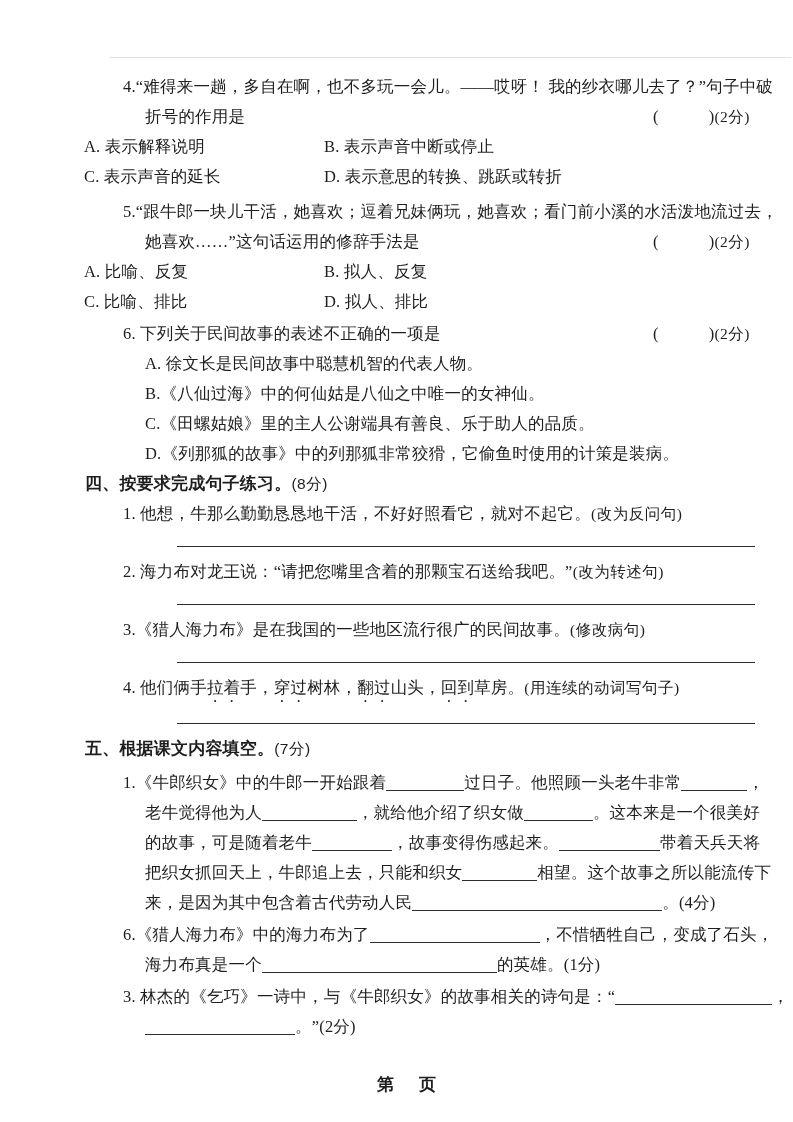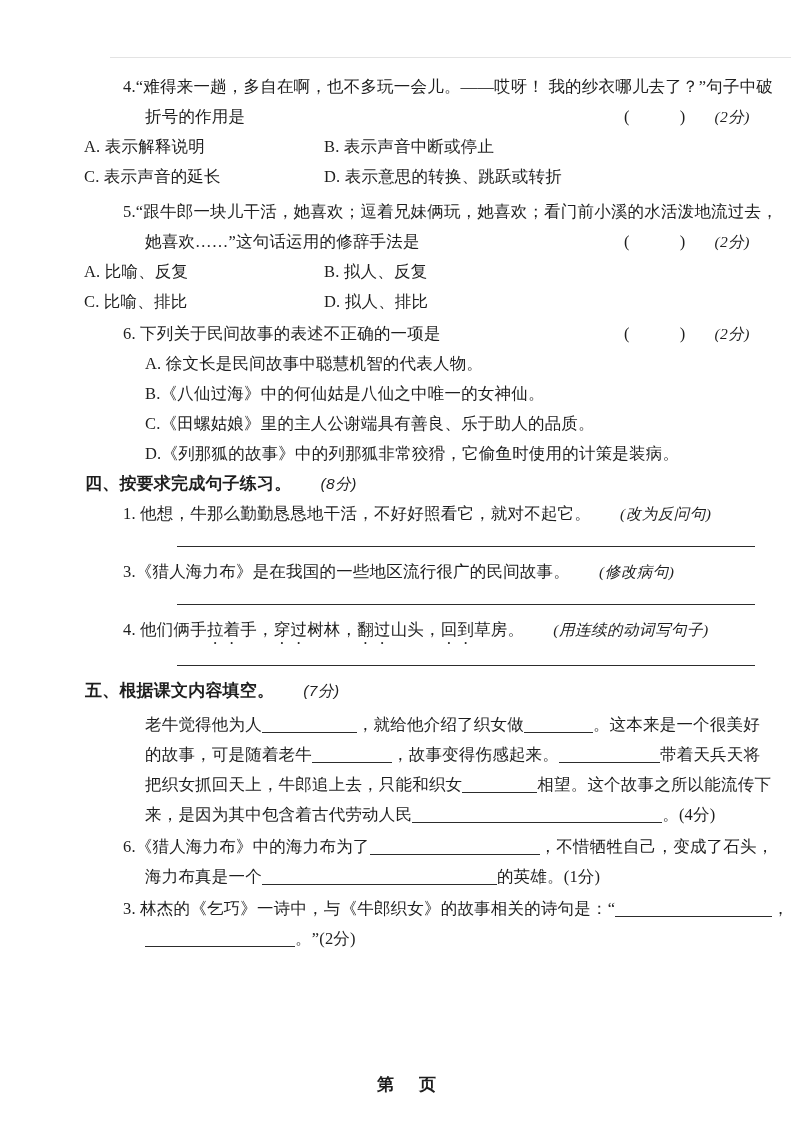--- a/index.html
+++ b/index.html
@@ -39,24 +39,22 @@
   .bracket-line .bl-left { flex:0 0 auto; }
   .bracket-line .bl-spacer { flex:1 1 auto; }
   .bracket-line .bl-right { flex:0 0 auto; margin-right:43px; white-space:pre; }
 
   .bracket { white-space:pre; }
 
   .optrow { padding-left:84px; }
   .opt-left { display:inline-block; width:240px; }
 
   .hint, .score {
-    font-style:italic;
     font-size:15.5px;
     letter-spacing:0.5px;
-    padding-left:29px;
   }
 
   .answer-line {
     height:17px;
     border-bottom:1.4px solid #2c2c2c;
     margin:0 38px 10px 177px;
   }
 
   .blank {
     display:inline-block;
@@ -146,20 +144,26 @@
         <span>四、按要求完成句子练习。</span><span class="score">(8分)</span>
       </div>
 
       <div>
         <div class="tline q-first">
           <span>1. 他想，牛那么勤勤恳恳地干活，不好好照看它，就对不起它。</span><span class="hint">(改为反问句)</span>
         </div>
         <div class="answer-line"></div>
       </div>
 
+      <div>
+        <div class="tline q-first">
+          <span>2. 海力布对龙王说：“请把您嘴里含着的那颗宝石送给我吧。”</span><span class="hint">(改为转述句)</span>
+        </div>
+        <div class="answer-line"></div>
+      </div>
 
       <div>
         <div class="tline q-first">
           <span>3.《猎人海力布》是在我国的一些地区流行很广的民间故事。</span><span class="hint">(修改病句)</span>
         </div>
         <div class="answer-line"></div>
       </div>
 
       <div>
         <div class="tline q-first">
@@ -167,20 +171,21 @@
         </div>
         <div class="answer-line"></div>
       </div>
     </div>
 
     <div id="blk-sec5-title" class="tline sec-title">
       <span>五、根据课文内容填空。</span><span class="score">(7分)</span>
     </div>
 
     <div id="blk-s5q1">
+      <div class="tline q-first"><span>1.《牛郎织女》中的牛郎一开始跟着</span><span class="blank" style="width: 78px;"></span><span>过日子。他照顾一头老牛非常</span><span class="blank" style="width: 66px;"></span><span>，</span></div>
       <div class="tline q-cont"><span>老牛觉得他为人</span><span class="blank" style="width: 95px;"></span><span>，就给他介绍了织女做</span><span class="blank" style="width: 69px;"></span><span>。这本来是一个很美好</span></div>
       <div class="tline q-cont"><span>的故事，可是随着老牛</span><span class="blank" style="width: 80px;"></span><span>，故事变得伤感起来。</span><span class="blank" style="width: 101px;"></span><span>带着天兵天将</span></div>
       <div class="tline q-cont"><span>把织女抓回天上，牛郎追上去，只能和织女</span><span class="blank" style="width: 75px;"></span><span>相望。这个故事之所以能流传下</span></div>
       <div class="tline q-cont"><span>来，是因为其中包含着古代劳动人民</span><span class="blank" style="width: 250px;"></span><span>。(4分)</span></div>
     </div>
 
     <div id="blk-s5q2">
       <div class="tline q-first"><span>6.《猎人海力布》中的海力布为了</span><span class="blank" style="width: 170px;"></span><span>，不惜牺牲自己，变成了石头，</span></div>
       <div class="tline q-cont"><span>海力布真是一个</span><span class="blank" style="width: 235px;"></span><span>的英雄。(1分)</span></div>
     </div>

